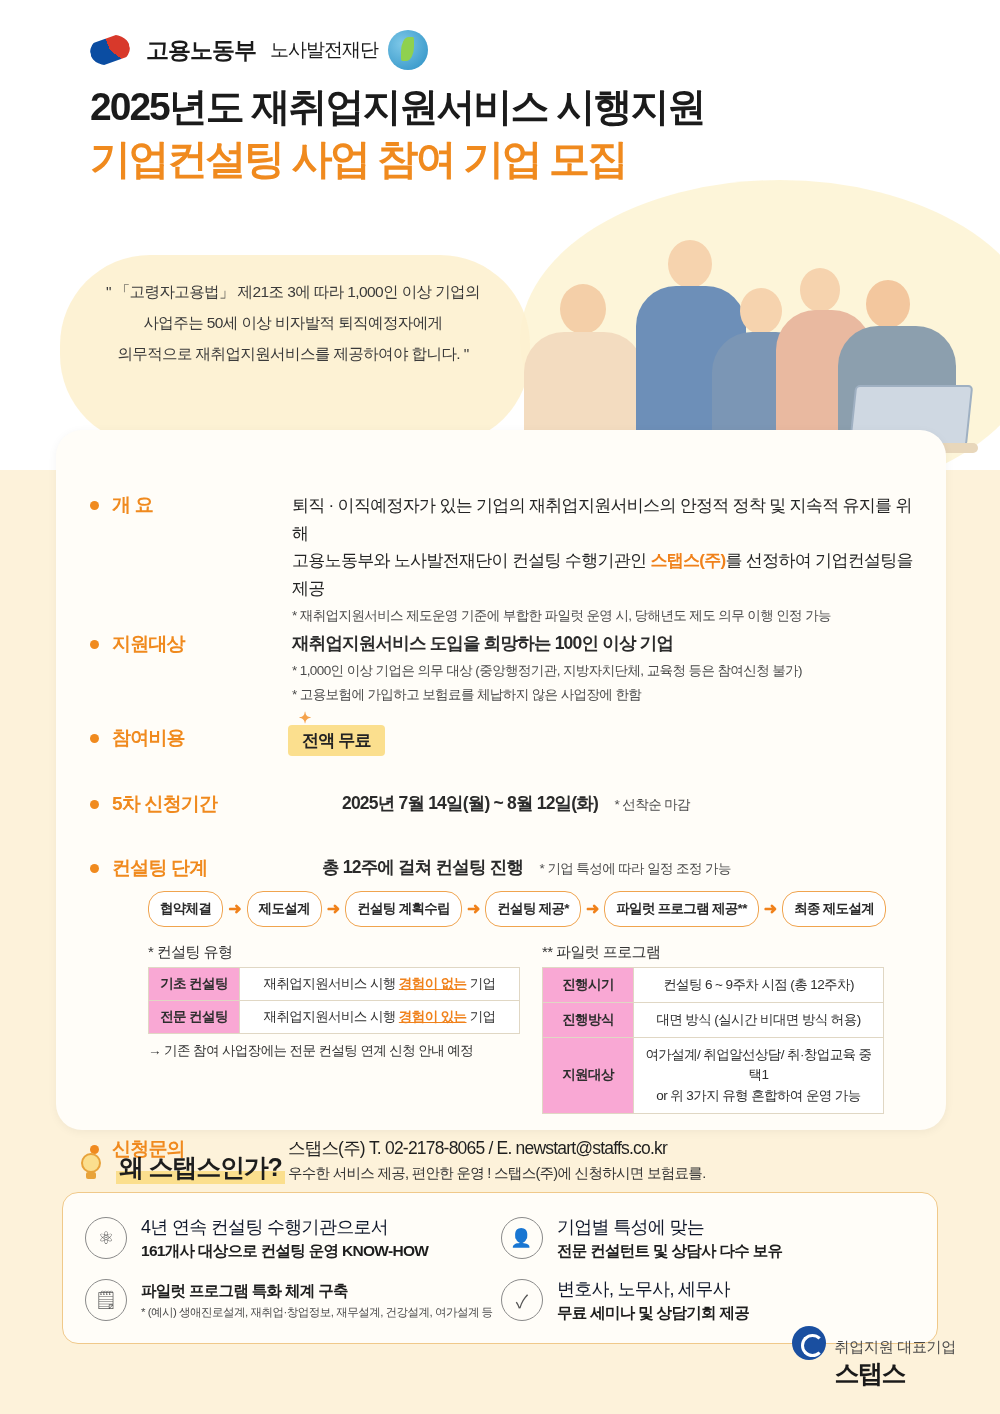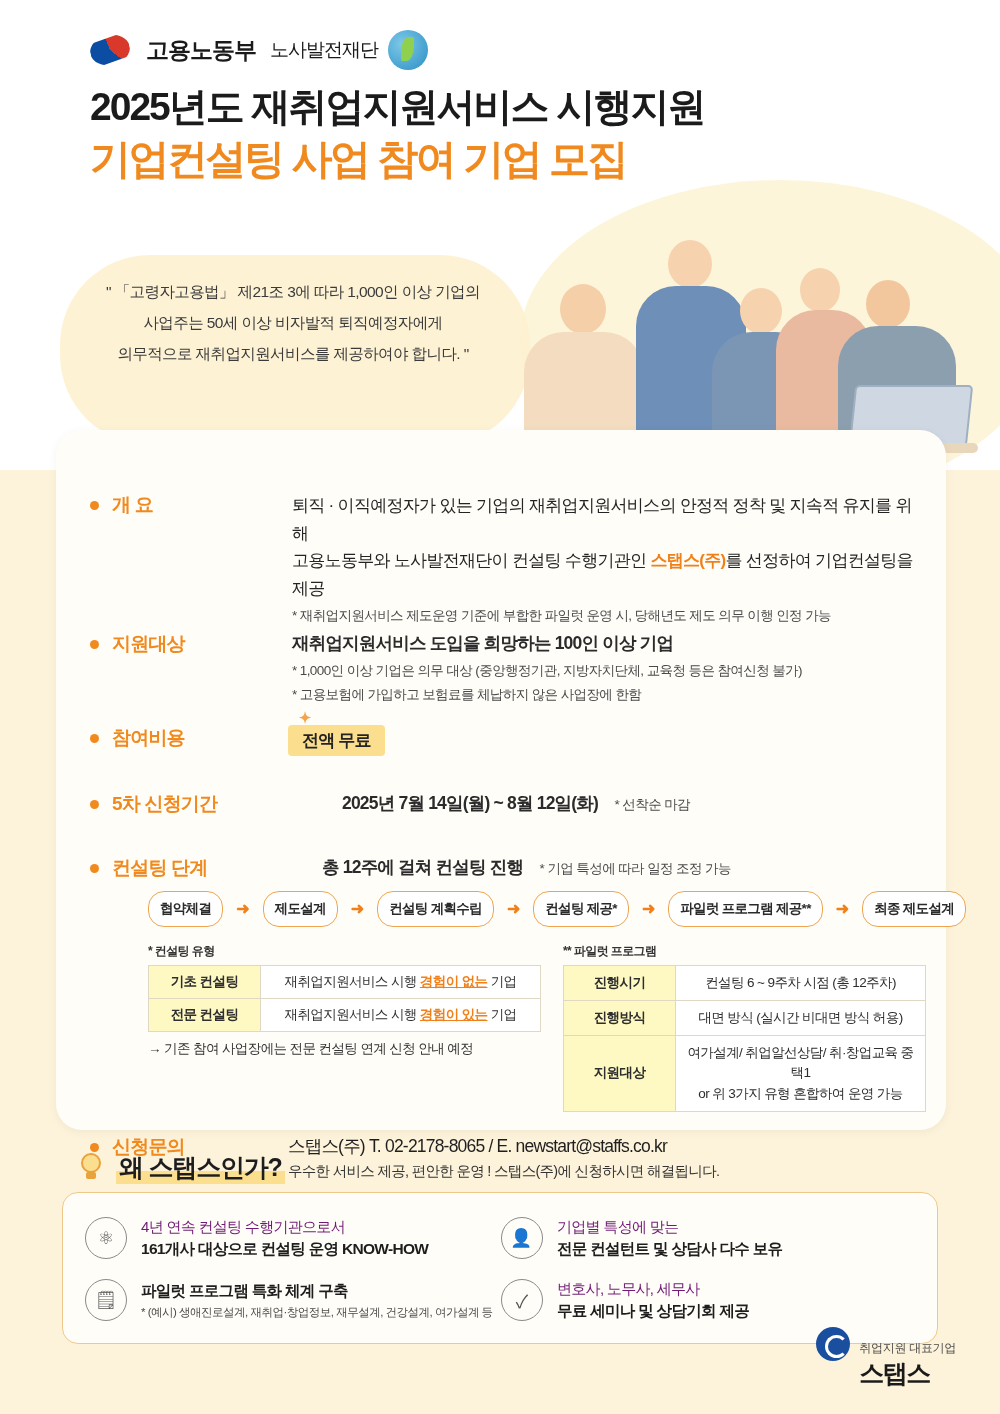--- a/index.html
+++ b/index.html
@@ -116,40 +116,40 @@
 
   .free-badge {
     display: inline-block; background: #fbdf8e; color: #232323;
     font-size: 17px; font-weight: bold; letter-spacing: -0.8px;
     padding: 4px 14px; border-radius: 4px; position: relative;
   }
   .spark { position: absolute; color: #f5a24b; font-size: 15px; font-weight: bold; }
 
   
   .flow {
-    display: flex; align-items: center; gap: 13px;
+    display: flex; align-items: center; gap: 5px;
     margin: 10px 16px 0 56px;
   }
   .flow-node {
     border: 1.6px solid #f0a44f; background: #fff; color: #2a2a2a;
     font-size: 13.5px; font-weight: bold; letter-spacing: -0.7px;
     padding: 8px 11px; border-radius: 16px; white-space: nowrap;
   }
   .flow-arrow { color: #f0811a; font-size: 16px; font-weight: bold; }
 
   
   .tables { display: flex; gap: 22px; margin: 16px 0 0 56px; }
   .tbl-wrap { }
-  .tbl-cap { font-size: 12px; color: #333; letter-spacing: -0.6px; margin-bottom: 5px; font-weight: bold; }
+  .tbl-cap { font-size: 15px; color: #333; letter-spacing: -0.6px; margin-bottom: 5px; }
   table { border-collapse: collapse; }
   .tbl td {
     border: 1px solid #e0d7c4; font-size: 13.5px; letter-spacing: -0.6px;
     padding: 7px 10px; color: #2e2e2e; text-align: center;
   }
-  .tbl td.head { background: #fef9c3; font-weight: bold; width: 112px; }
+  .tbl td.head { background: #f9a8d4; font-weight: bold; width: 91px; }
   .tbl td.body-cell { background: #fff; text-align: center; }
   .tbl-left td.body-cell { width: 280px; }
   .tbl-right td.body-cell { width: 250px; line-height: 1.5; }
   .under { text-decoration: underline; }
   .arrow-note { font-size: 13.5px; color: #333; letter-spacing: -0.6px; margin-top: 8px; }
 
   
   .contact-line1 { font-size: 17.5px; letter-spacing: -0.8px; color: #1f1f1f; }
   .contact-line2 { font-size: 14.5px; letter-spacing: -0.7px; color: #333; margin-top: 4px; }
 
@@ -177,35 +177,35 @@
     position: absolute; left: 0; top: 0; width: 876px; height: 152px;
     display: grid; grid-template-columns: 1fr 1fr; grid-template-rows: 1fr 1fr;
     padding: 14px 22px;
   }
   .why-item { display: flex; align-items: center; gap: 14px; }
   .why-ico {
     width: 42px; height: 42px; border-radius: 50%;
     border: 1.6px solid #8a8a8a; display: flex; align-items: center; justify-content: center;
     font-size: 18px; color: #555; flex: 0 0 42px;
   }
-  .why-t1 { font-size: 15px; letter-spacing: -0.7px; color: #701a75; line-height: 1.45; }
+  .why-t1 { font-size: 18px; letter-spacing: -0.7px; color: #0f172a; line-height: 1.45; }
   .why-t2 { font-size: 15.5px; font-weight: bold; letter-spacing: -0.7px; color: #1d1d1d; line-height: 1.45; }
   .why-t3 { font-size: 11.5px; letter-spacing: -0.5px; color: #4a4a4a; margin-top: 2px; }
 
   
   .footer-logo { position: absolute; right: 44px; bottom: 24px; display: flex; align-items: center; gap: 9px; }
   .fl-mark {
     width: 34px; height: 34px; border-radius: 50%;
     background: #1a4fa0; position: relative;
   }
   .fl-mark::after {
     content: ""; position: absolute; left: 9px; top: 8px; width: 17px; height: 17px;
     border: 3px solid #fff; border-radius: 50%; border-right-color: transparent;
   }
-  .fl-sub { font-size: 12px; color: #4a4a4a; letter-spacing: -0.3px; margin-top: 43px; }
+  .fl-sub { font-size: 15px; color: #4a4a4a; letter-spacing: -0.3px; margin-top: 43px; }
   .fl-name { font-size: 25px; font-weight: bold; color: #1a1a1a; letter-spacing: -1.5px; }
 </style>
 </head>
 <body>
 
 <div class="poster">
 
   <div class="bg-bottom-band"></div>
   <div class="bg-blob-top"></div>
   <div class="bg-blob-yellow"></div>
@@ -357,21 +357,21 @@
               </table>
           </div>
         </div>
       </div>
 
       <div class="row" style="margin-top:22px;">
         <span class="bullet"></span>
         <div class="row-label">신청문의</div>
         <div class="row-body" style="margin-left:196px;">
           <div class="contact-line1">스탭스(주) T. 02-2178-8065  /  E. newstart@staffs.co.kr</div>
-          <div class="contact-line2">우수한 서비스 제공, 편안한 운영 ! 스탭스(주)에 신청하시면 해결됩니다.</div>
+          <div class="contact-line2">우수한 서비스 제공, 편안한 운영 ! 스탭스(주)에 신청하시면 보험료를.</div>
         </div>
       </div>
 
     </div>
   </div>
 
   <div class="why-head">
     <span class="bulb">
         <span class="glass"></span>
         <span class="base"></span>

